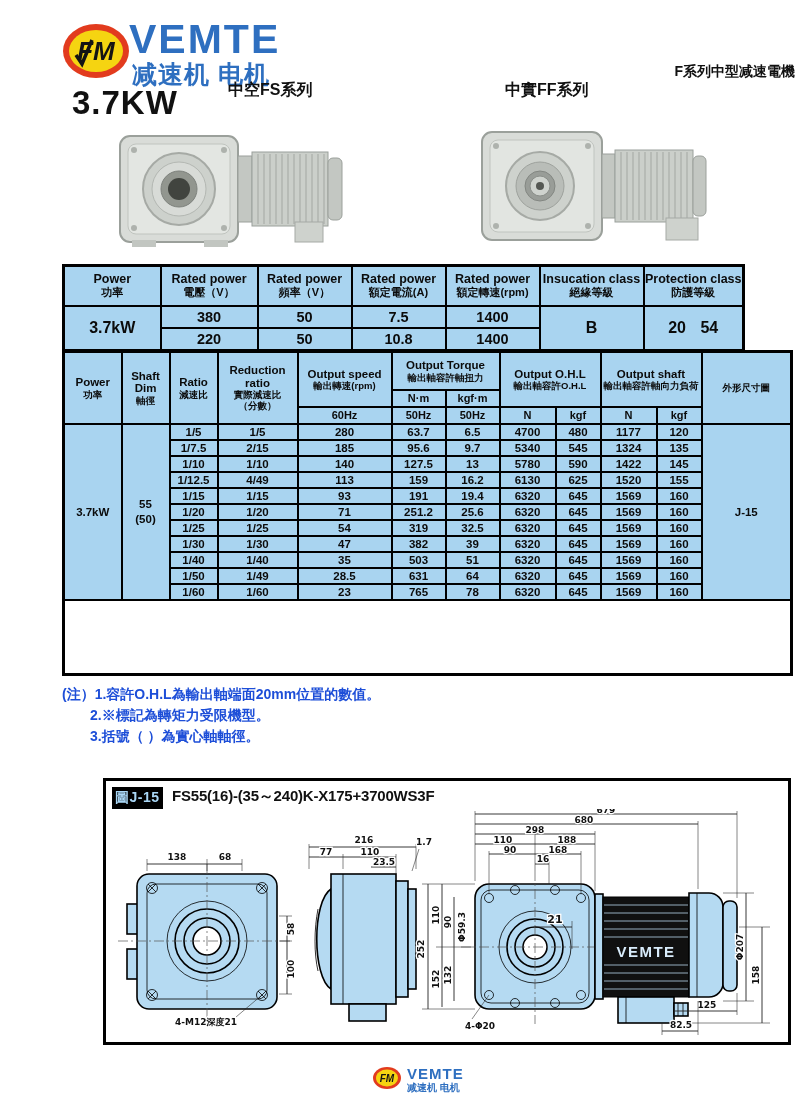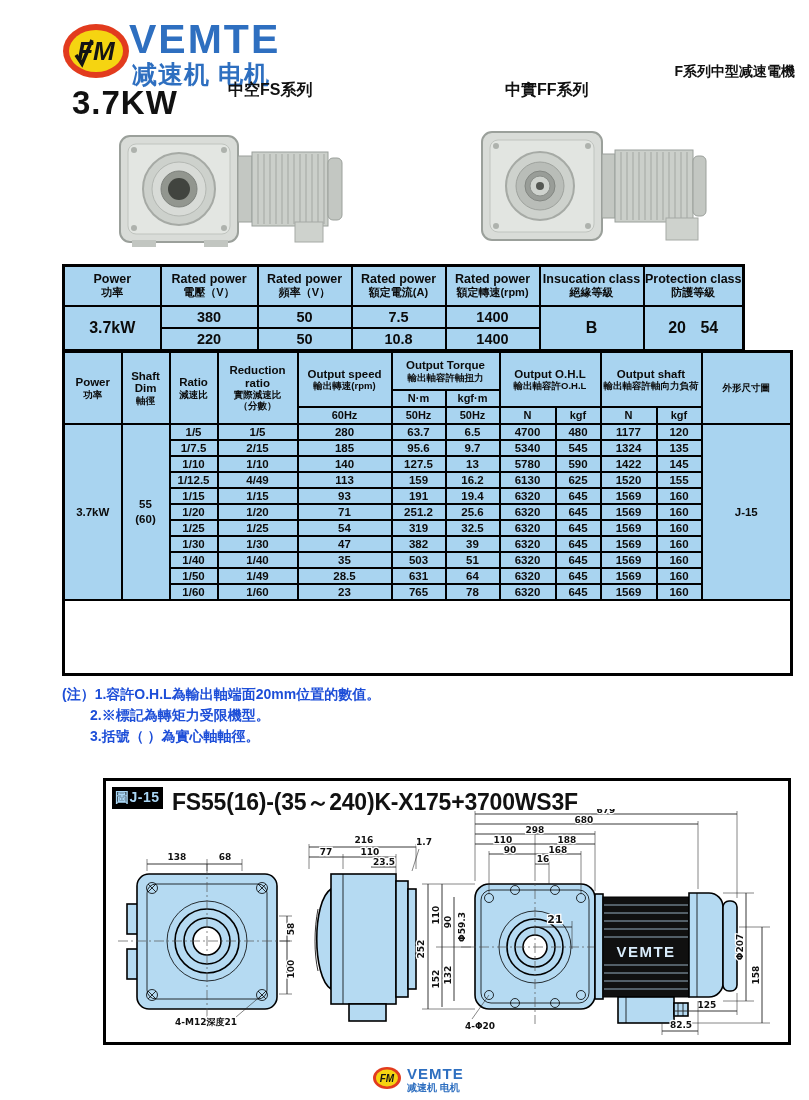--- a/index.html
+++ b/index.html
@@ -39,21 +39,21 @@
   .empty-strip{background:#ffffff !important;height:72px;}
 
   
   .notes{left:62px;top:684px;font-size:14px;font-weight:700;line-height:21px;color:#1d4ed8;}
   .notes .ind{padding-left:28px;}
 
   
   .draw-box{left:62px;top:778px;width:682px;height:261px;border:3px solid #000;margin-left:41px;}
   .fig-chip{position:absolute;left:6px;top:6px;background:#000;color:#a9d6f5;
             font-size:14px;font-weight:800;padding:2px 3px;letter-spacing:0.5px;}
-  .model{position:absolute;left:66px;top:6px;font-size:23px;font-weight:800;letter-spacing:-0.2px;}
+  .model{position:absolute;left:66px;top:6px;font-size:15px;font-weight:800;letter-spacing:-0.2px;}
   .draw-svg{position:absolute;left:0;top:28px;}
 
   svg .shape{fill:#b5daf2;stroke:#000;stroke-width:1.6;}
   svg .thin{fill:none;stroke:#000;stroke-width:0.8;}
   svg .dl{stroke:#222;stroke-width:0.9;fill:none;}
   svg .ext{stroke:#222;stroke-width:0.55;fill:none;}
   svg .cl{stroke:#555;stroke-width:0.7;stroke-dasharray:10 3 2 3;fill:none;}
   svg .dt{font:bold 9px "DejaVu Sans",sans-serif;fill:#111;paint-order:stroke fill;stroke:#fff;stroke-width:2.5px;}
   svg .dt2{font:bold 11px "DejaVu Sans",sans-serif;fill:#111;paint-order:stroke fill;stroke:#fff;stroke-width:2.5px;}
   svg .fin{stroke:#a3a7a2;stroke-width:1;}
@@ -272,21 +272,21 @@
       <td class="sub">50Hz</td>
       <td class="sub">N</td>
       <td class="sub">kgf</td>
       <td class="sub">N</td>
       <td class="sub">kgf</td>
     </tr>
     <tr class="data">
       <td rowspan="11" class="power-cell">3.7kW</td>
       <td rowspan="11" class="shaft-cell">
             <div>55</div>
-            <div>(60)</div>
+            <div>(50)</div>
           </td>
       <td>1/5</td>
           <td>1/5</td>
           <td>280</td>
           <td>63.7</td>
           <td>6.5</td>
           <td>4700</td>
           <td>480</td>
           <td>1177</td>
           <td>120</td>

